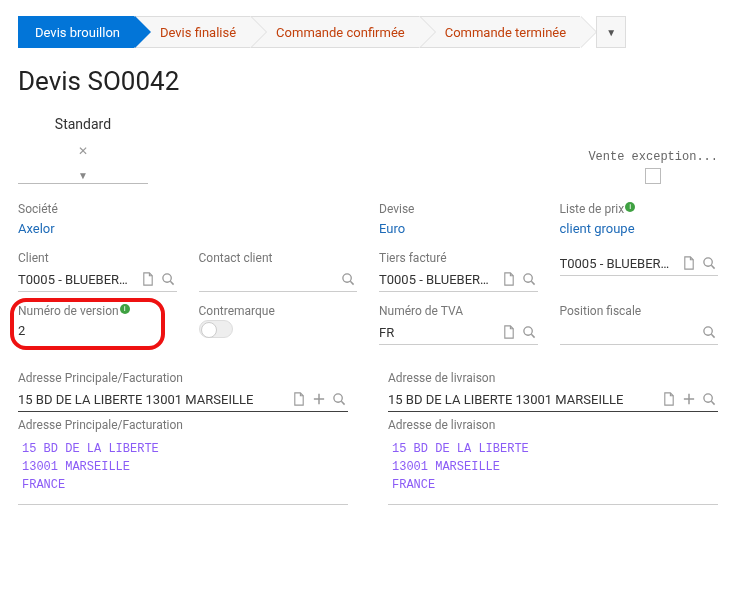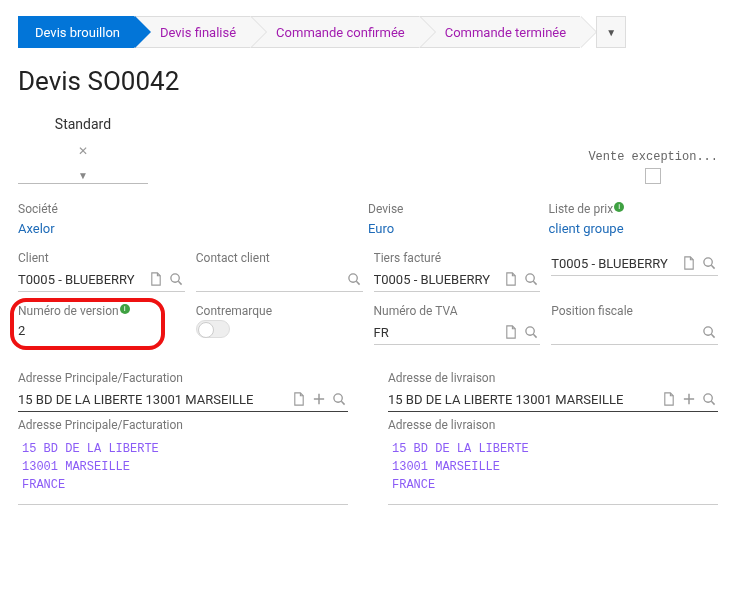--- a/index.html
+++ b/index.html
@@ -23,21 +23,21 @@
     display: flex;
     align-items: center;
     margin-bottom: 18px;
   }
   .wf-step {
     position: relative;
     height: 32px;
     line-height: 32px;
     padding: 0 14px 0 26px;
     font-size: 13px;
-    color: #a21caf;
+    color: #c2410c;
     background: #f7f7f7;
     border-top: 1px solid #ddd;
     border-bottom: 1px solid #ddd;
     cursor: pointer;
   }
   .wf-step:first-child {
     padding-left: 16px;
     border-left: 1px solid #ddd;
   }
   .wf-step::after {
@@ -125,21 +125,21 @@
     width: 16px; height: 16px;
     border: 1px solid #bbb;
     margin: 4px auto 0;
     cursor: pointer;
     background: #fff;
   }
 
   
   .row {
     display: flex;
-    gap: 11px;
+    gap: 22px;
     margin-bottom: 12px;
   }
   .col { flex: 1 1 0; min-width: 0; }
   .col-half { flex: 0 0 calc(50% - 11px); min-width: 0; }
 
   .field-label {
     font-size: 12px;
     color: #777;
     margin-bottom: 2px;
     white-space: nowrap;

